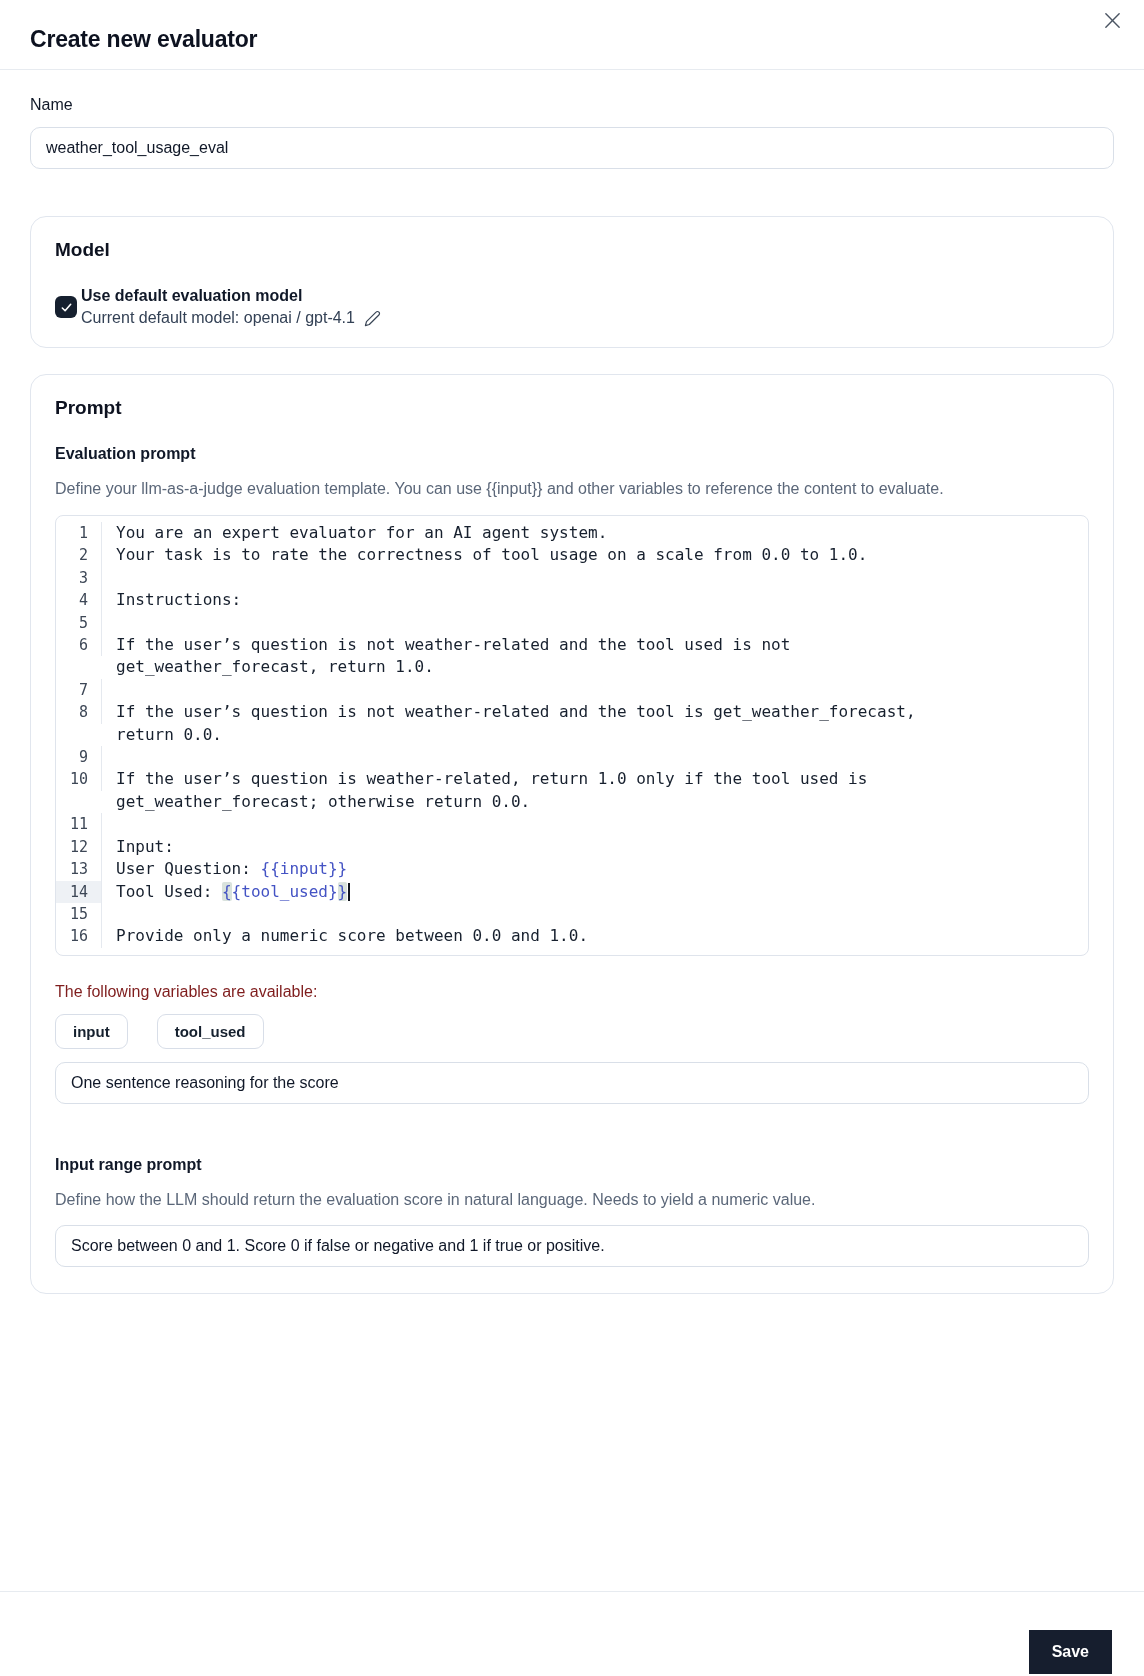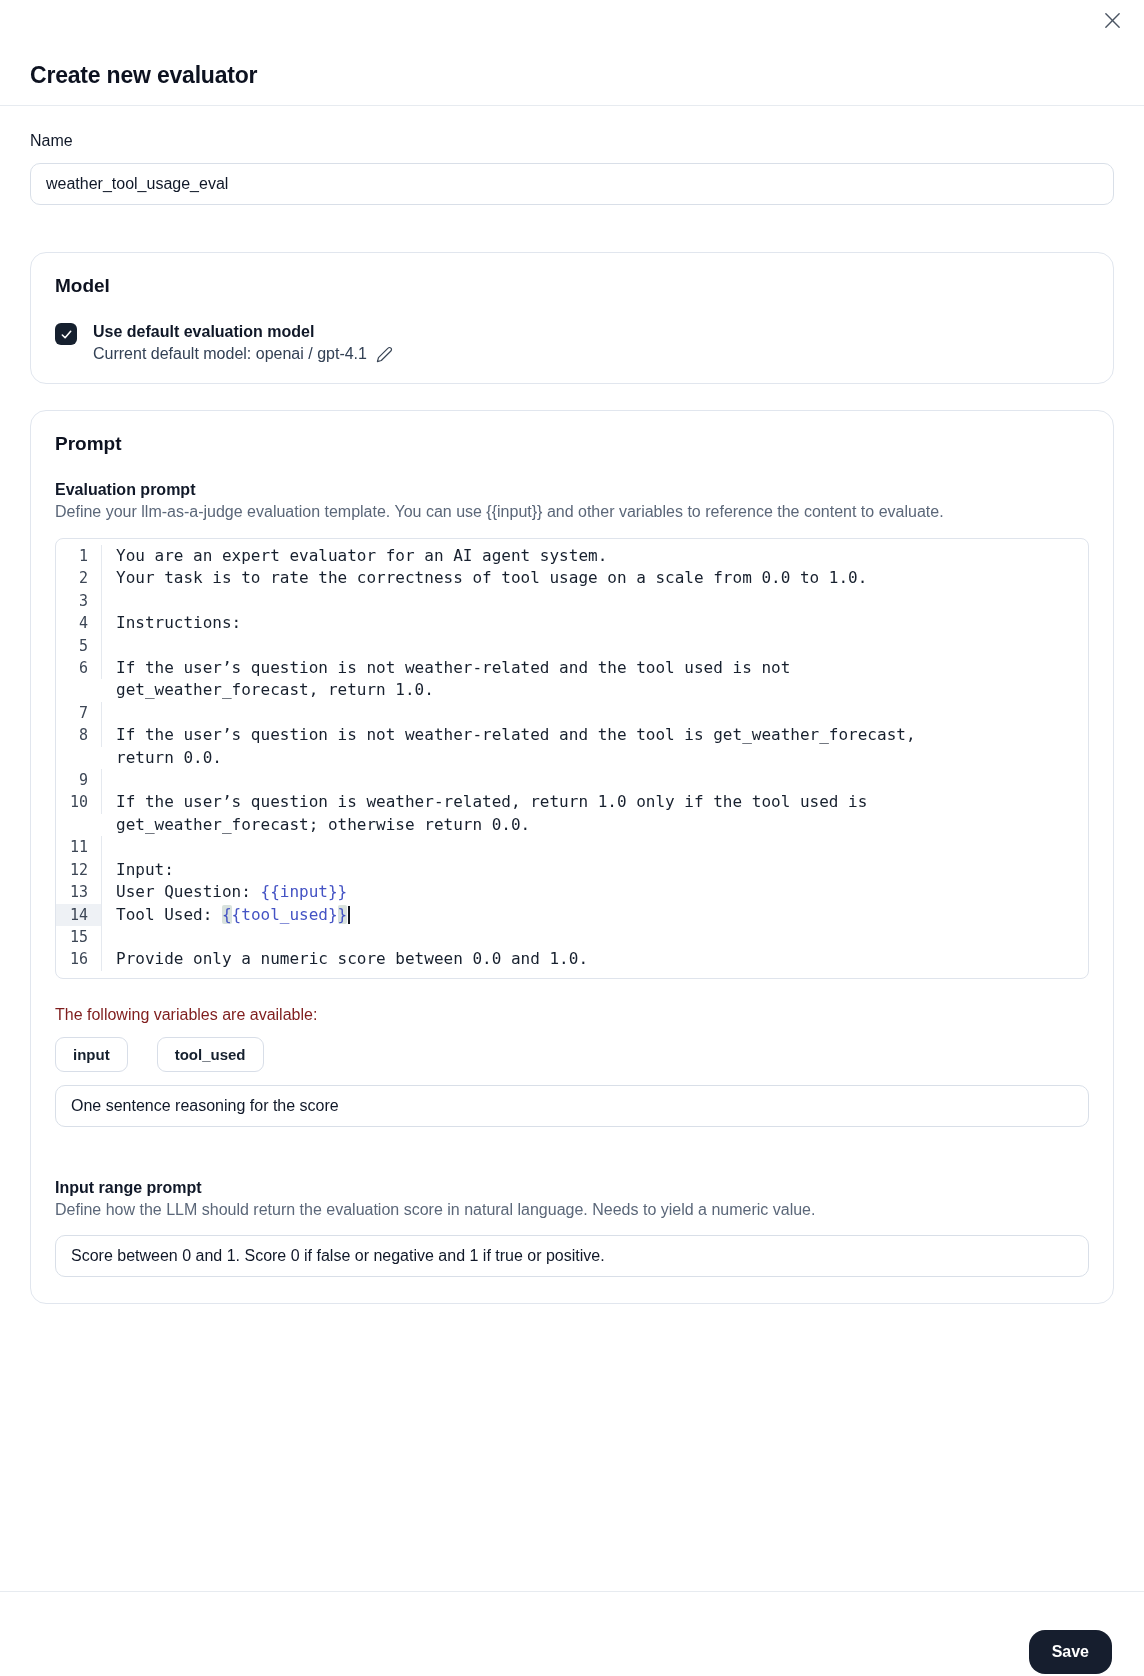--- a/index.html
+++ b/index.html
@@ -2,64 +2,64 @@
 <html><head>
 <meta charset="utf-8">
 <style>
   * { margin:0; padding:0; box-sizing:border-box; }
   html,body { background:#ffffff; }
   body { font-family:"Liberation Sans", sans-serif; color:#101828; }
   .modal { width:1144px; min-height:1676px; display:flex; flex-direction:column; background:#fff; }
 
   
   .modal-header { position:relative; padding:26px 30px 16px 30px; border-bottom:1px solid #e7ebf0; }
-  .modal-title { font-size:23px; font-weight:700; letter-spacing:-0.2px; color:#0d1220;margin-top:36px; }
+  .modal-title { font-size:23px; font-weight:700; letter-spacing:-0.2px; color:#0d1220; }
   .close-btn { position:absolute; top:6px; right:16px; width:32px; height:32px; display:flex; align-items:center; justify-content:center; cursor:pointer; background:none; border:none; }
 
   
   .modal-body { padding:0 30px; }
   .field-label { font-size:16px; font-weight:500; color:#101828; margin-top:26px; }
   .text-input { width:100%; height:42px; margin-top:13px; border:1px solid #d9dfe8; border-radius:10px; padding:0 15px; font-size:16px; font-family:"Liberation Sans", sans-serif; color:#101828; background:#fff; outline:none; }
 
   .card { border:1px solid #e1e6ee; border-radius:16px; background:#fff; padding:22px 24px 20px 24px; }
   .card-model { margin-top:47px; }
   .card-prompt { margin-top:26px; padding-bottom:26px; }
   .card-title { font-size:19px; font-weight:700; color:#0d1220; }
 
   
-  .checkbox-row { display:flex; align-items:flex-start; gap:16px; margin-top:26px; }
+  .checkbox-row { display:flex; align-items:center; gap:4px; margin-top:26px; }
   .checkbox { width:22px; height:22px; min-width:22px; border-radius:6px; background:#16202f; display:flex; align-items:center; justify-content:center; cursor:pointer; }
   .checkbox svg { display:block; }
   .checkbox-texts { display:flex; flex-direction:column; gap:4px; }
   .checkbox-label { font-size:16px; font-weight:700; color:#101828; }
   .model-current { font-size:16px; color:#334155; display:flex; align-items:center; gap:9px; }
   .pencil { cursor:pointer; display:inline-flex; }
 
   
   .sub-label { font-size:16px; font-weight:600; color:#101828; margin-top:26px; }
-  .desc { font-size:16px; line-height:25px; color:#5b6779; max-width:980px; }
+  .desc { font-size:16px; line-height:25px; color:#5b6779; margin-top:13px; max-width:980px; }
 
   .editor { margin-top:14px; border:1px solid #dfe4ec; border-radius:8px; overflow:hidden; background:#fff; padding:6px 0 7px 0; }
   .ed-row { display:flex; align-items:flex-start; }
   .ed-gutter { width:46px; min-width:46px; text-align:right; padding-right:13px; font-family:"DejaVu Sans Mono", monospace; font-size:15px; line-height:22.4px; color:#3d4756; border-right:1px solid #e5e9ef; user-select:none; }
   .ed-row.active .ed-gutter { background:#eef1f5; }
   .ed-code { flex:1; padding:0 14px; font-family:"DejaVu Sans Mono", monospace; font-size:16px; line-height:22.4px; color:#17202e; white-space:pre-wrap; word-wrap:break-word; min-height:22.4px; max-width:88ch; }
   .ed-code .var { color:#4453c4; }
   .ed-code .hl { background:#d9e2dd; border-radius:2px; }
   .ed-code .cursor { display:inline-block; width:1.5px; height:18px; background:#10141c; vertical-align:text-bottom; margin-left:1px; }
 
   .vars-hint { font-size:16px; color:#7f1d1d; margin-top:27px; }
   .chips { display:flex; gap:29px; margin-top:13px; }
   .chip { border:1px solid #d8dee8; border-radius:9px; background:#fff; padding:8px 17px; font-size:15px; font-weight:700; color:#15202e; cursor:pointer; font-family:"Liberation Sans", sans-serif; }
 
   .sub-label.gap-lg { margin-top:52px; }
 
   
   .modal-footer { margin-top:auto; border-top:1px solid #e7ebf0; padding:38px 32px 2px 32px; display:flex; justify-content:flex-end; }
-  .save-btn { background:#161e2e; color:#ffffff; font-size:16px; font-weight:700; font-family:"Liberation Sans", sans-serif; border:none; border-radius:16px; padding:13px 23px; cursor:pointer; }
+  .save-btn { background:#161e2e; color:#ffffff; font-size:16px; font-weight:700; font-family:"Liberation Sans", sans-serif; border:none; border-radius:0; padding:13px 23px; cursor:pointer; }
 </style>
 </head>
 <body>
 
 <div class="modal">
 
   <div class="modal-header">
     <div class="modal-title">Create new evaluator</div>
     <button class="close-btn">
       <span>

